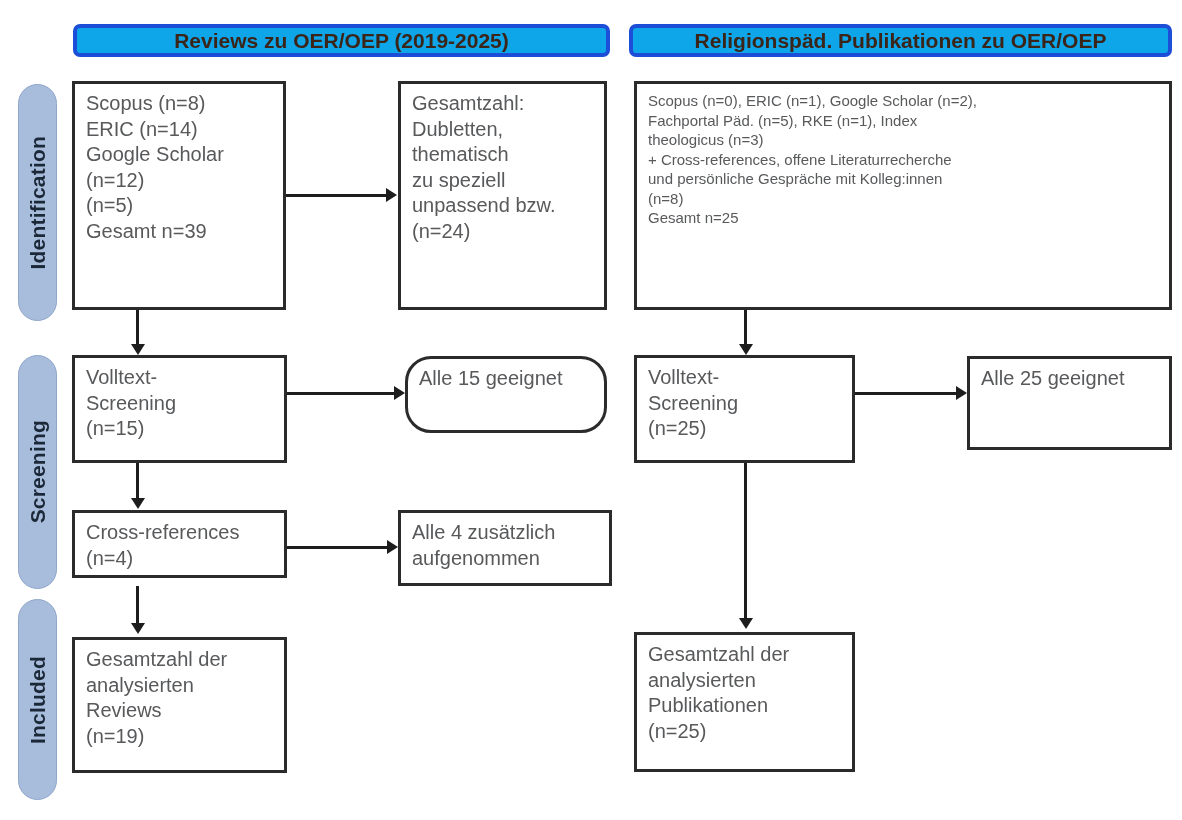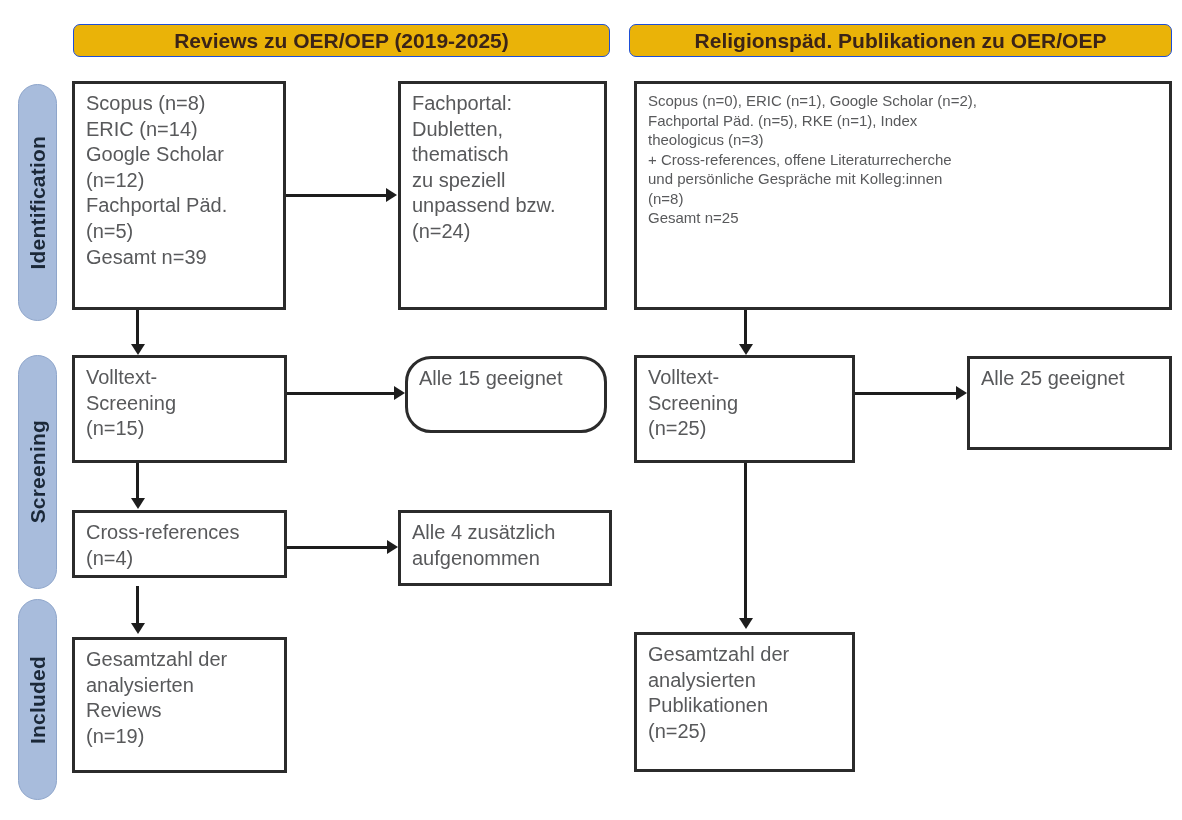--- a/index.html
+++ b/index.html
@@ -34,22 +34,22 @@
     font-weight: bold;
     font-size: 21px;
     color: #1b2838;
     letter-spacing: 0.2px;
     white-space: nowrap;
   }
 
   
   .col-header {
     position: absolute;
-    background: #eab308;
-    border: 1px solid #1d4ed8;
+    background: #0ea5e9;
+    border: 4px solid #1d4ed8;
     border-radius: 7px;
     box-sizing: border-box;
     display: flex;
     align-items: center;
     justify-content: center;
     font-weight: bold;
     font-size: 21px;
     color: #3b2418;
     white-space: nowrap;
   }
@@ -114,27 +114,26 @@
 
   <div class="stage-pill" style="left:18px; top:599px; width:39px; height:201px;">
     <span class="stage-label">Included</span>
   </div>
 
   <div class="flow-box" style="left:72px; top:81px; width:214px; height:229px;">
     <span class="line">Scopus (n=8)</span>
     <span class="line">ERIC (n=14)</span>
     <span class="line">Google Scholar</span>
     <span class="line">(n=12)</span>
-    <span class="line">Fachportal Päd.</span>
     <span class="line">(n=5)</span>
     <span class="line">Gesamt n=39</span>
   </div>
 
   <div class="flow-box" style="left:398px; top:81px; width:209px; height:229px;">
-    <span class="line">Fachportal:</span>
+    <span class="line">Gesamtzahl:</span>
     <span class="line">Dubletten,</span>
     <span class="line">thematisch</span>
     <span class="line">zu speziell</span>
     <span class="line">unpassend bzw.</span>
     <span class="line">(n=24)</span>
   </div>
 
   <div class="conn h" style="left:286px; top:194px; width:100px;"></div>
   <div class="arrow-right" style="left:386px; top:188px;"></div>
 

